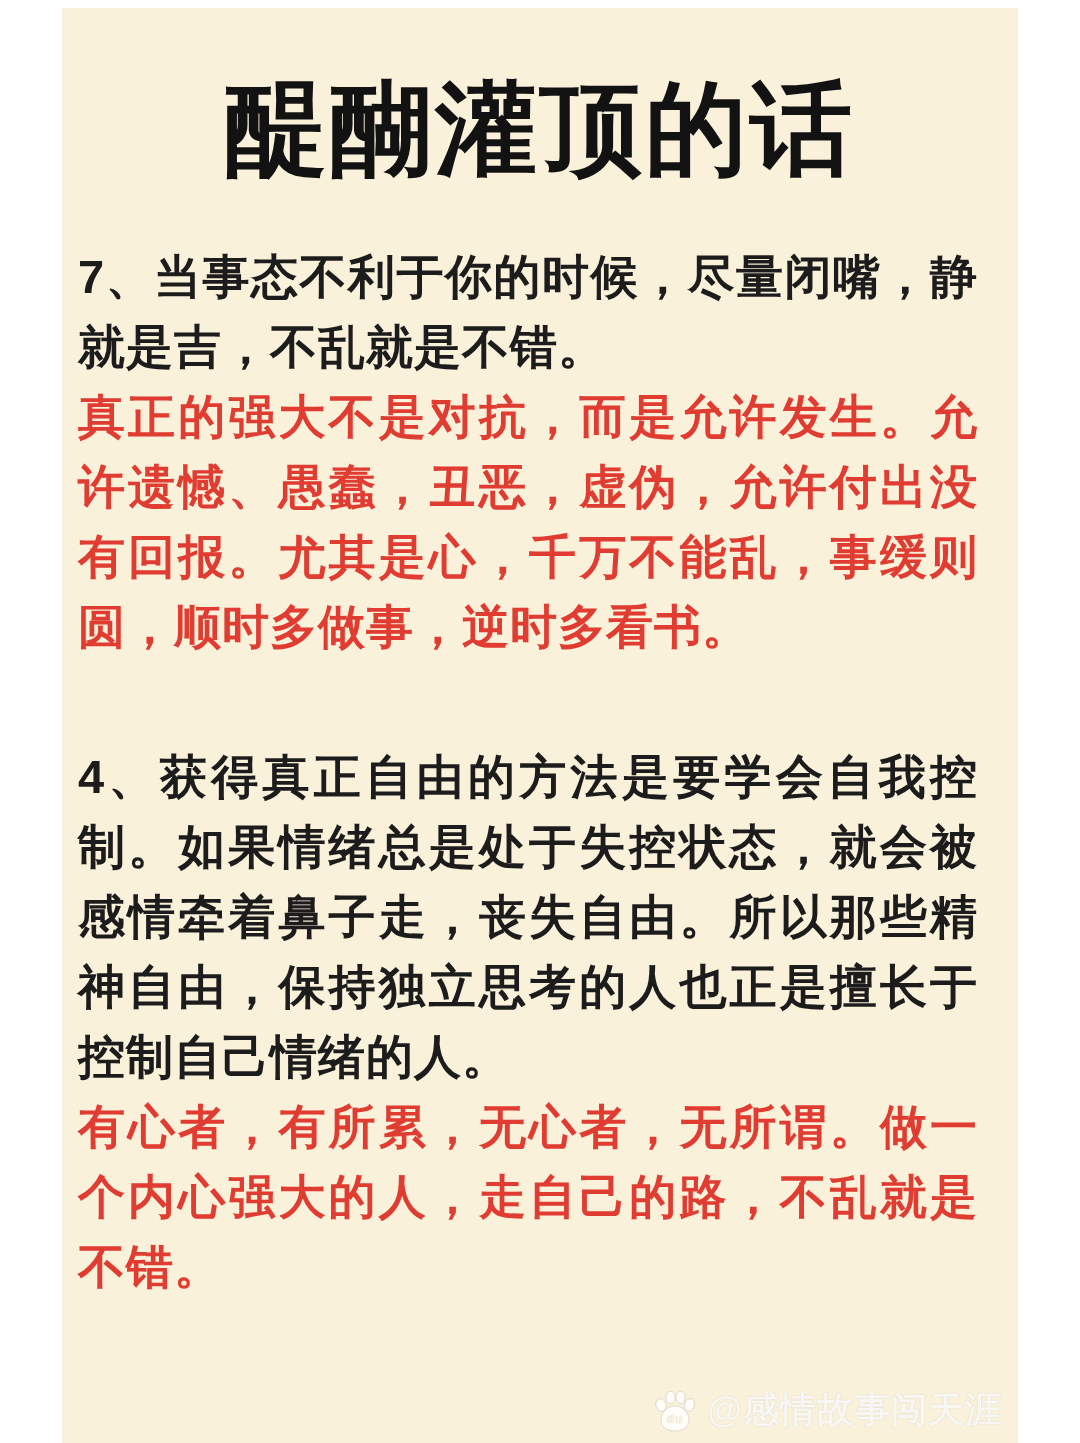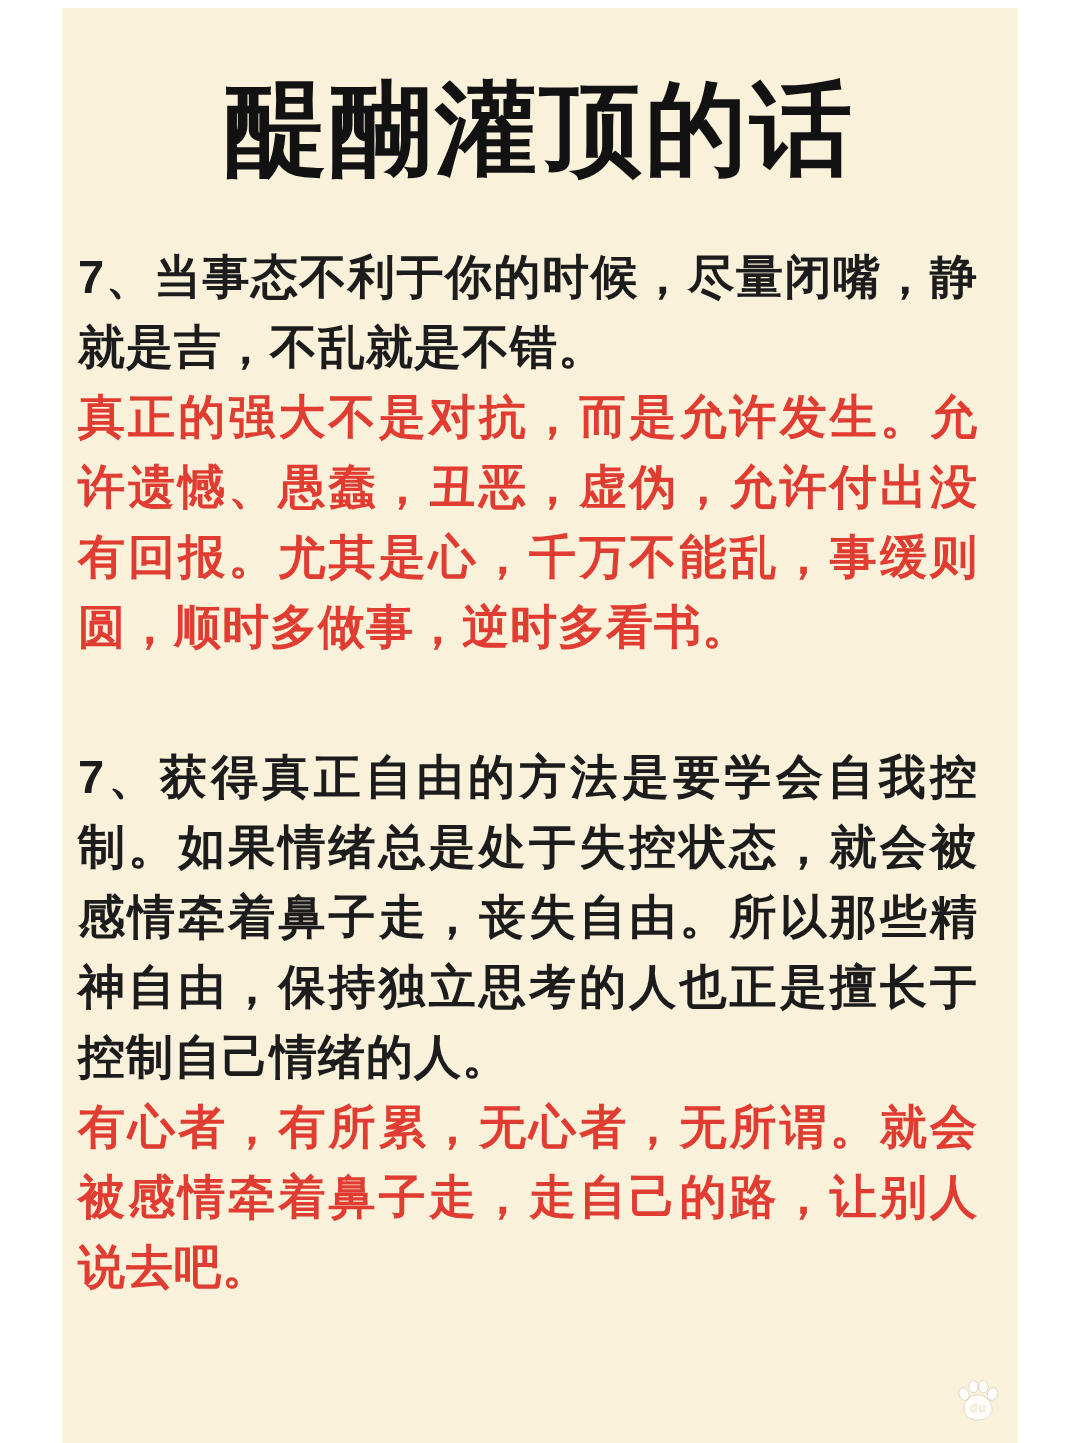--- a/index.html
+++ b/index.html
@@ -50,21 +50,21 @@
     font-weight: 600;
   }
   .red-text {
     color: var(--accent_red);
     font-weight: 700;
   }
   .content p:empty { display: none; }
   .watermark {
     position: absolute;
     right: 16px;
-    bottom: 28px;
+    bottom: 16px;
     display: flex;
     align-items: center;
     gap: 8px;
     color: var(--watermark_white);
     font-size: 36px;
     font-weight: 700;
     letter-spacing: 1px;
     text-shadow: 0 0 1px rgba(120,110,90,0.35);
     user-select: none;
   }
@@ -78,33 +78,34 @@
   <h1 class="title">醍醐灌顶的话</h1>
 
   <div class="content">
 
     <section>
       <p class="black-text">7、当事态不利于你的时候，尽量闭嘴，静就是吉，不乱就是不错。</p>
       <p class="red-text">真正的强大不是对抗，而是允许发生。允许遗憾、愚蠢，丑恶，虚伪，允许付出没有回报。尤其是心，千万不能乱，事缓则圆，顺时多做事，逆时多看书。</p>
     </section>
 
     <section>
-      <p class="black-text">7、获得真正自由的方法是要学会自我控制。如果情绪总是处于失控状态，就会被感情牵着鼻子走，丧失自由。所以那些精神自由，保持独立思考的人也正是擅长于控制自己情绪的人。</p>
-      <p class="red-text">有心者，有所累，无心者，无所谓。就会被感情牵着鼻子走，走自己的路，让别人说去吧。</p>
+      <p class="black-text">4、获得真正自由的方法是要学会自我控制。如果情绪总是处于失控状态，就会被感情牵着鼻子走，丧失自由。所以那些精神自由，保持独立思考的人也正是擅长于控制自己情绪的人。</p>
+      <p class="red-text">有心者，有所累，无心者，无所谓。做一个内心强大的人，走自己的路，不乱就是不错。</p>
     </section>
 
 
   </div>
 
   <div class="watermark">
     <svg class="paw" viewBox="0 0 48 46" xmlns="http://www.w3.org/2000/svg" aria-hidden="true">
       <g fill="rgba(255,255,255,0.85)" stroke="rgba(120,110,90,0.25)" stroke-width="0.8">
         <ellipse cx="10" cy="17" rx="5" ry="6.5" transform="rotate(-20 10 17)"></ellipse>
         <ellipse cx="19.5" cy="9.5" rx="4.6" ry="6.2"></ellipse>
         <ellipse cx="29.5" cy="9.5" rx="4.6" ry="6.2"></ellipse>
         <ellipse cx="38.5" cy="17" rx="5" ry="6.5" transform="rotate(20 38.5 17)"></ellipse>
         <path d="M24 18 C31 18 38 24 38 32 C38 39 32 43 24 43 C16 43 10 39 10 32 C10 24 17 18 24 18 Z"></path>
       </g>
       <text x="24" y="35" text-anchor="middle" font-size="12" font-weight="bold" fill="#FAF1DB" font-family="Liberation Sans, sans-serif">du</text>
     </svg>
+    <span>@感情故事闯天涯</span>
   </div>
 
 </div>
 
 </body></html>

